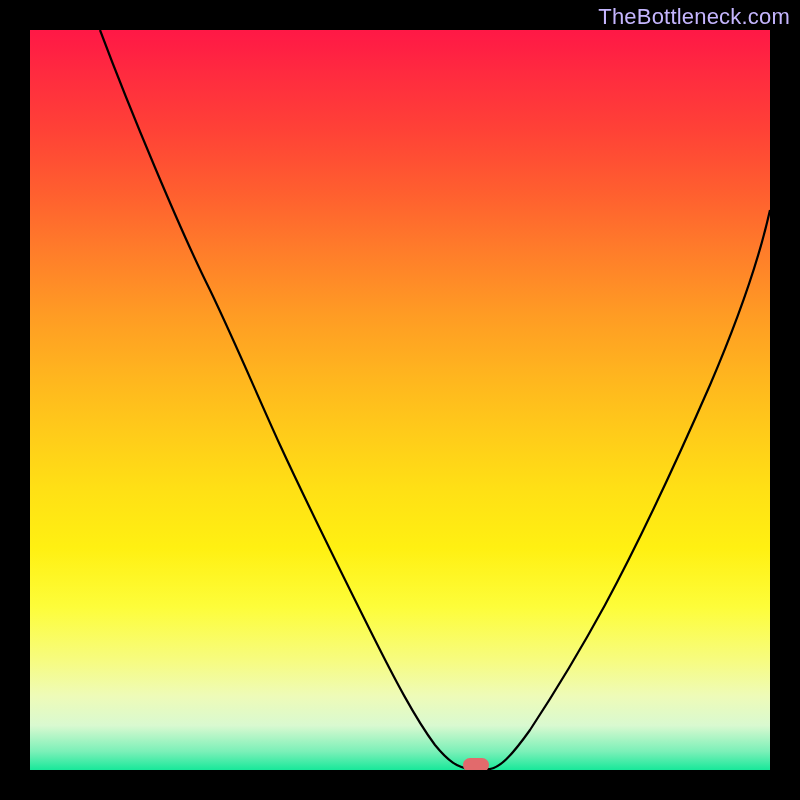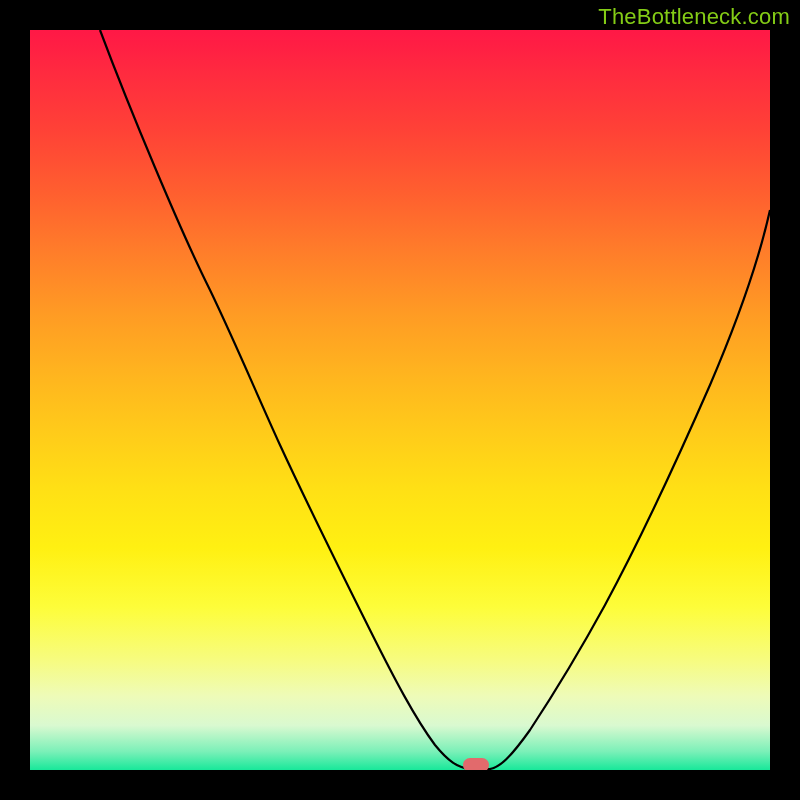--- a/index.html
+++ b/index.html
@@ -8,21 +8,21 @@
     height: 800px;
     background: #000;
     position: relative;
     overflow: hidden;
     font-family: Arial, Helvetica, sans-serif;
   }
   .watermark {
     position: absolute;
     top: 4px;
     right: 10px;
-    color: #84cc16;
+    color: #c4b5fd;
     font-size: 22px;
     font-weight: 400;
     letter-spacing: 0.2px;
     z-index: 4;
   }
   .plot-area {
     position: absolute;
     left: 30px;
     top: 30px;
     width: 740px;

